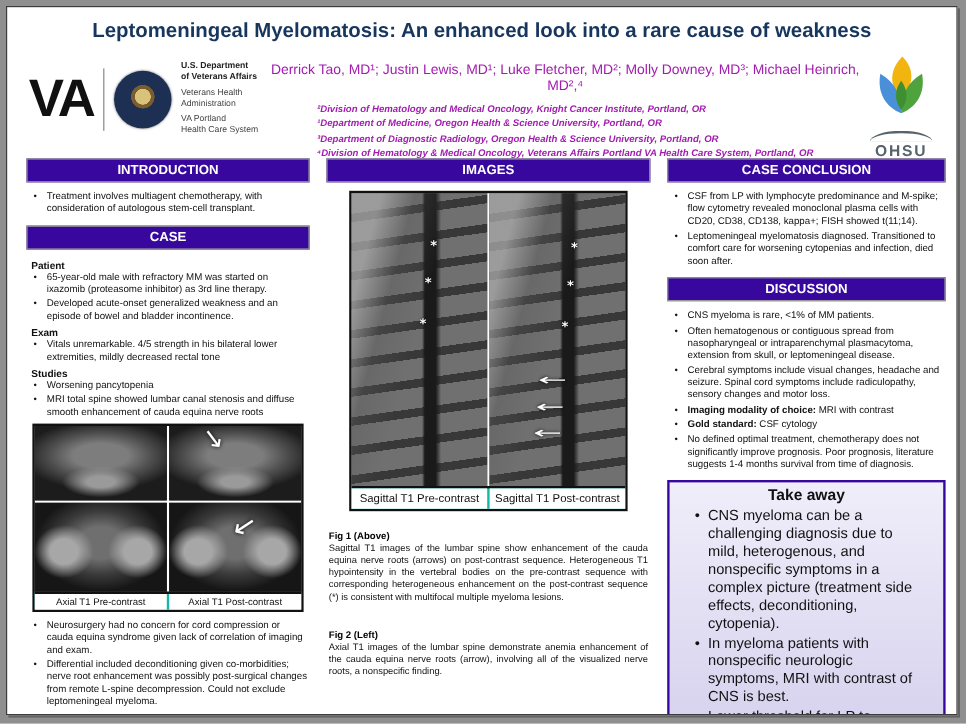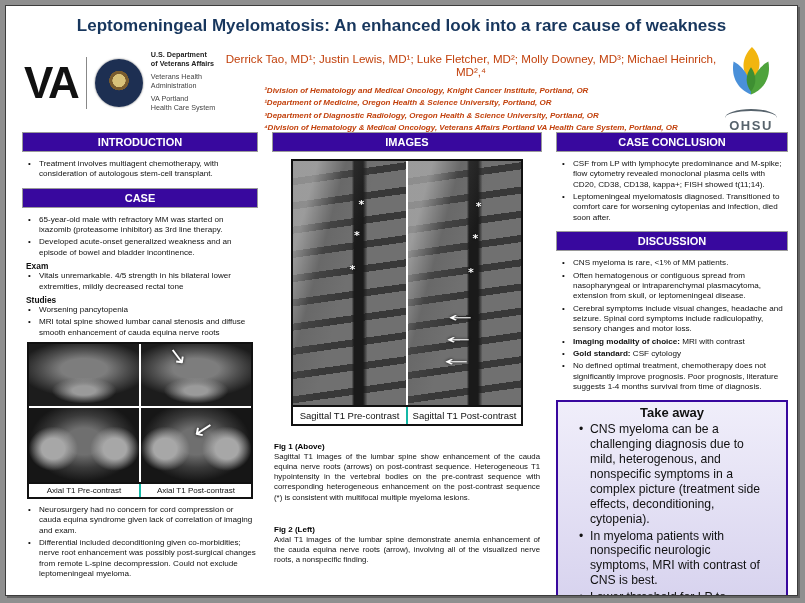--- a/index.html
+++ b/index.html
@@ -8,21 +8,21 @@
 
   
   .title{position:absolute;left:0;top:10px;width:100%;text-align:center;font-size:17px;font-weight:bold;color:#17365d;}
   .hdr-va{position:absolute;left:18px;top:44px;display:flex;align-items:center;gap:8px;}
   .va-abbrev{font-size:44px;font-weight:bold;color:#111;letter-spacing:-2px;}
   .va-sep{width:1px;height:52px;background:#888;}
   .va-seal{width:48px;height:48px;border-radius:50%;background:radial-gradient(circle at 50% 45%,#d9c27a 0 18%,#7a5c2e 19% 27%,#1d2f52 28% 78%,#b59b52 79% 86%,#27406e 87% 100%);box-shadow:0 0 2px rgba(0,0,0,.6);}
   .va-text{font-size:7.2px;color:#444;line-height:1.25;}
   .va-text .b{font-weight:bold;color:#222;white-space:pre-line;margin-bottom:4px;}
   .va-text div{white-space:pre-line;margin-bottom:4px;}
-  .hdr-center{position:absolute;left:215px;top:46px;width:500px;text-align:center;color:#c2410c;}
+  .hdr-center{position:absolute;left:215px;top:46px;width:500px;text-align:center;color:#a21caf;}
   .authors{font-size:11.6px;margin-bottom:7px;}
   .affil{display:inline-block;text-align:left;font-size:8px;font-style:italic;font-weight:bold;line-height:1.55;}
   .hdr-ohsu{position:absolute;right:14px;top:40px;width:64px;text-align:center;}
   .ohsu-arc{width:52px;height:7px;border-top:2px solid #57636c;border-radius:50% 50% 0 0/100% 100% 0 0;margin:1px auto 0;}
   .ohsu-label{font-size:13px;font-weight:bold;color:#57636c;letter-spacing:1.5px;}
 
   
   .col{position:absolute;top:126px;}
   .col-left{left:14px;width:240px;}
   .col-mid{left:264px;width:274px;}
@@ -117,20 +117,21 @@
     <div class="ohsu-label">OHSU</div>
   </div>
 
   <div class="col col-left">
     <div class="bar">INTRODUCTION</div>
     <ul class="blt">
       <li>Treatment involves multiagent chemotherapy, with consideration of autologous stem-cell transplant.</li>
     </ul>
 
     <div class="bar mt">CASE</div>
+    <div class="subhead">Patient</div>
     <ul class="blt">
       <li>65-year-old male with refractory MM was started on ixazomib (proteasome inhibitor) as 3rd line therapy.</li>
       <li>Developed acute-onset generalized weakness and an episode of bowel and bladder incontinence.</li>
     </ul>
     <div class="subhead">Exam</div>
     <ul class="blt">
       <li>Vitals unremarkable. 4/5 strength in his bilateral lower extremities, mildly decreased rectal tone</li>
     </ul>
     <div class="subhead">Studies</div>
     <ul class="blt">

